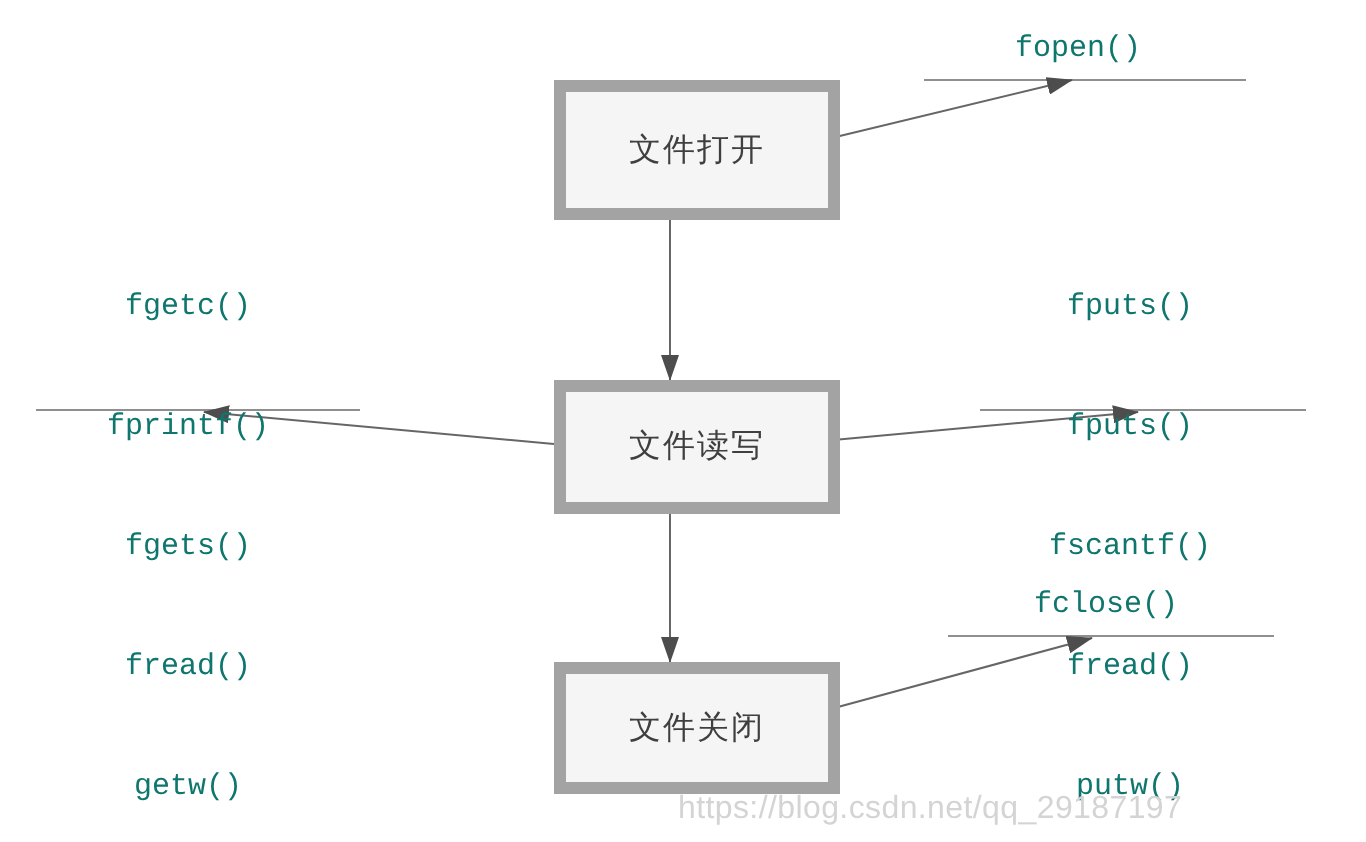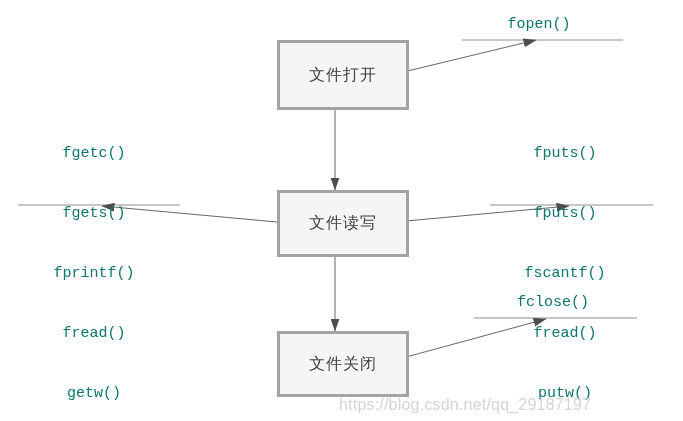--- a/index.html
+++ b/index.html
@@ -13,24 +13,24 @@
     font-family: "Liberation Sans", sans-serif;
   }
   .wires {
     position: absolute;
     left: 0; top: 0;
     width: 683px; height: 421px;
   }
   .node-box {
     position: absolute;
     left: 277px;
-    width: 132px;
+    width: 143px;
     box-sizing: border-box;
     background: #f5f5f5;
-    border: 3px solid #a3a3a3;
+    border: 6px solid #a3a3a3;
     display: flex;
     align-items: center;
     justify-content: center;
     font-size: 16px;
     letter-spacing: 1px;
     color: #3f3f3f;
   }
   .box-open      { top: 40px;  height: 70px; }
   .box-readwrite { top: 190px; height: 67px; }
   .box-close     { top: 331px; height: 66px; }
@@ -105,22 +105,22 @@
   </div>
   <div class="node-box box-close">
     <span>文件关闭</span>
   </div>
 
   <div class="edge-label label-fopen code-label">fopen()</div>
   <div class="edge-label label-fclose code-label">fclose()</div>
 
   <div class="fn-list fn-list-read code-label">
     <div>fgetc()</div>
+    <div>fprintf()</div>
     <div>fgets()</div>
-    <div>fprintf()</div>
     <div>fread()</div>
     <div>getw()</div>
   </div>
 
   <div class="fn-list fn-list-write code-label">
     <div>fputs()</div>
     <div>fputs()</div>
     <div>fscantf()</div>
     <div>fread()</div>
     <div>putw()</div>

